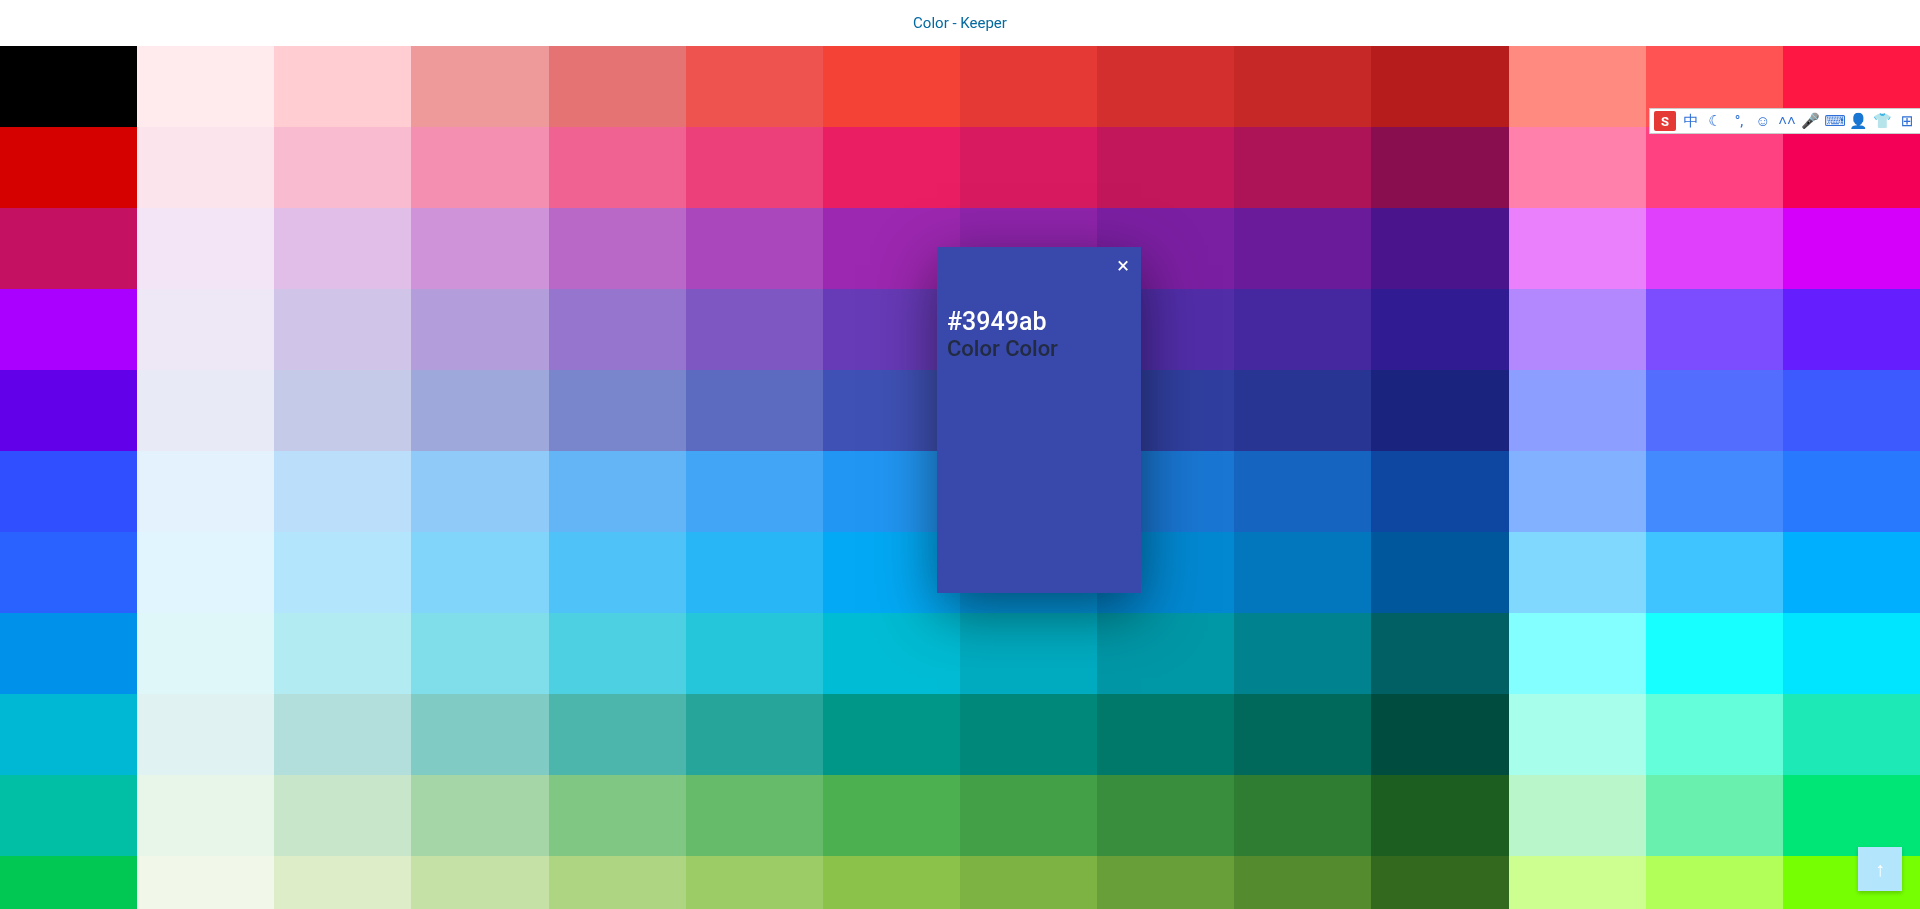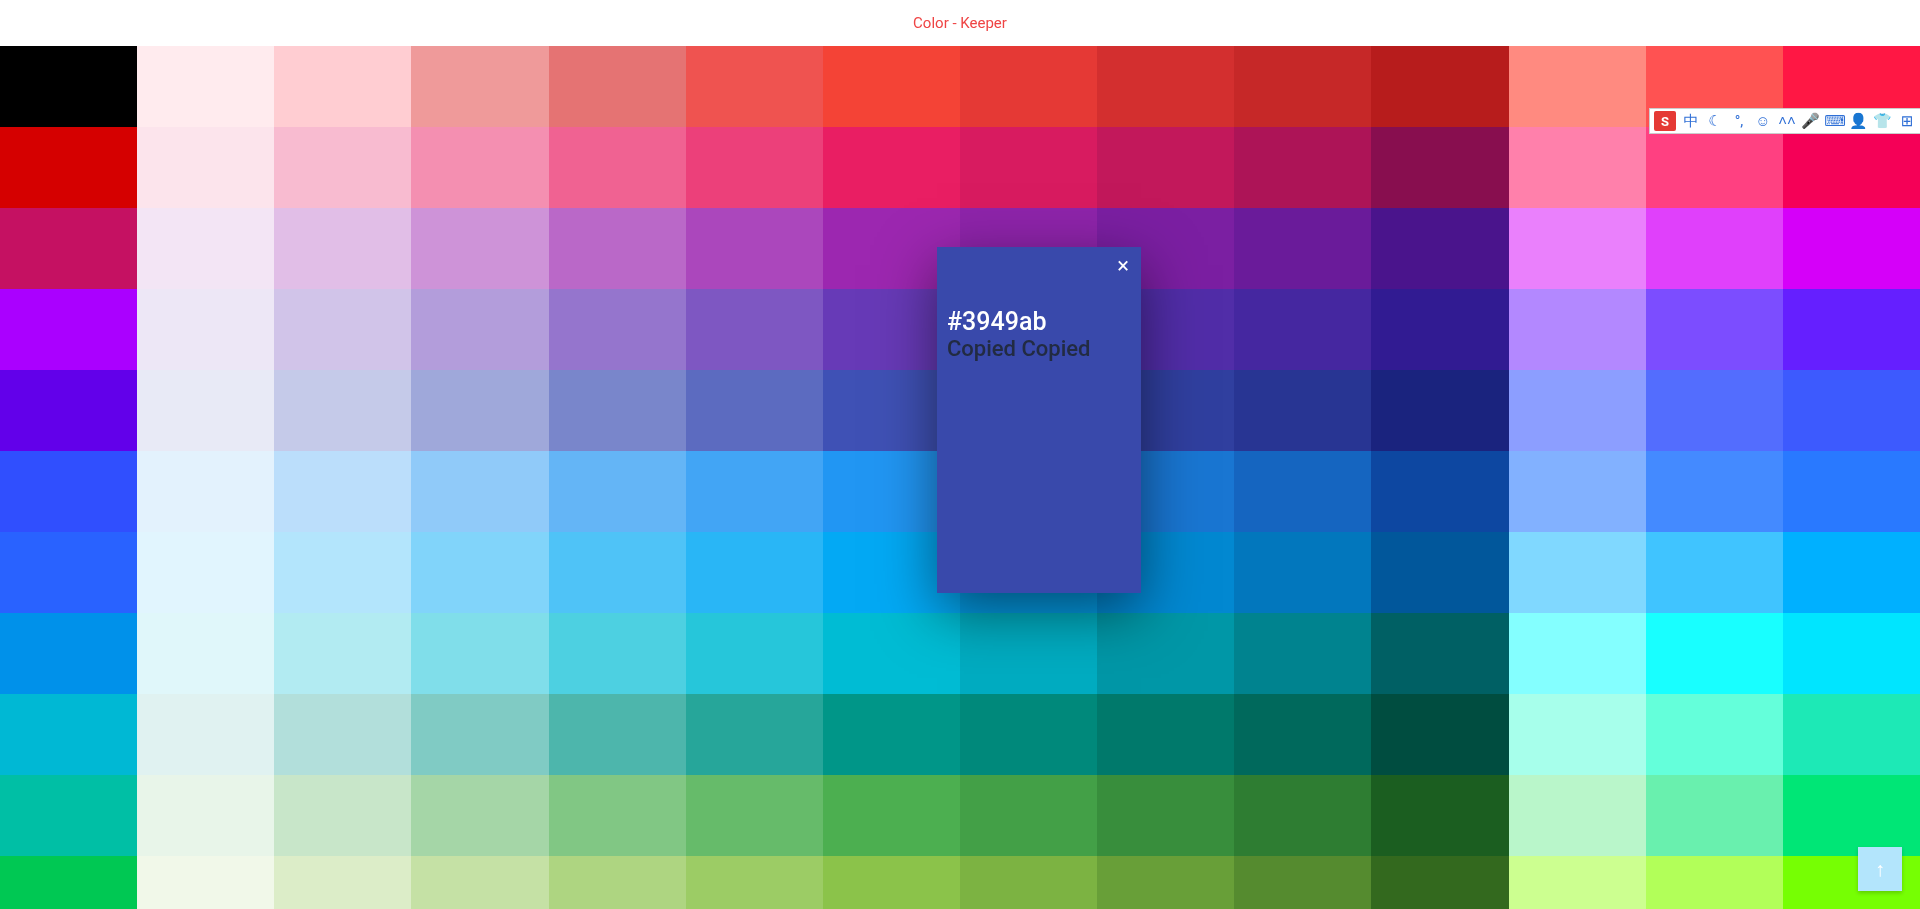--- a/index.html
+++ b/index.html
@@ -6,21 +6,21 @@
   body {
     font-family: -apple-system, BlinkMacSystemFont, "Segoe UI", Roboto, sans-serif;
     background: #fff;
     width: 1920px;
     overflow-x: hidden;
   }
   .header {
     text-align: center;
     padding: 14px 0;
     font-size: 15px;
-    color: #ef4444;
+    color: #0369a1;
   }
   .palette {
     display: flex;
     flex-direction: column;
   }
   .row {
     display: flex;
     height: 81px;
   }
   .swatch {
@@ -289,21 +289,21 @@
       <div class="swatch" title="#33691e" style="background: rgb(51, 105, 30);"></div>
       <div class="swatch" title="#ccff90" style="background: rgb(204, 255, 144);"></div>
       <div class="swatch" title="#b2ff59" style="background: rgb(178, 255, 89);"></div>
       <div class="swatch" title="#76ff03" style="background: rgb(118, 255, 3);"></div>
     </div>
   </div>
 
 <div class="popup" id="popup" style="background: rgb(57, 73, 171);">
   <span class="popup-close">×</span>
   <div class="popup-hex">#3949ab</div>
-  <div class="popup-msg">Copied Copied</div>
+  <div class="popup-msg">Color Color</div>
 </div>
 
 <div class="ime-bar">
   <div class="ime-logo">S</div>
   <div class="ime-item">中</div>
   <div class="ime-item">☾</div>
   <div class="ime-item">°,</div>
   <div class="ime-item">☺</div>
   <div class="ime-item">˄˄</div>
   <div class="ime-item">🎤</div>

